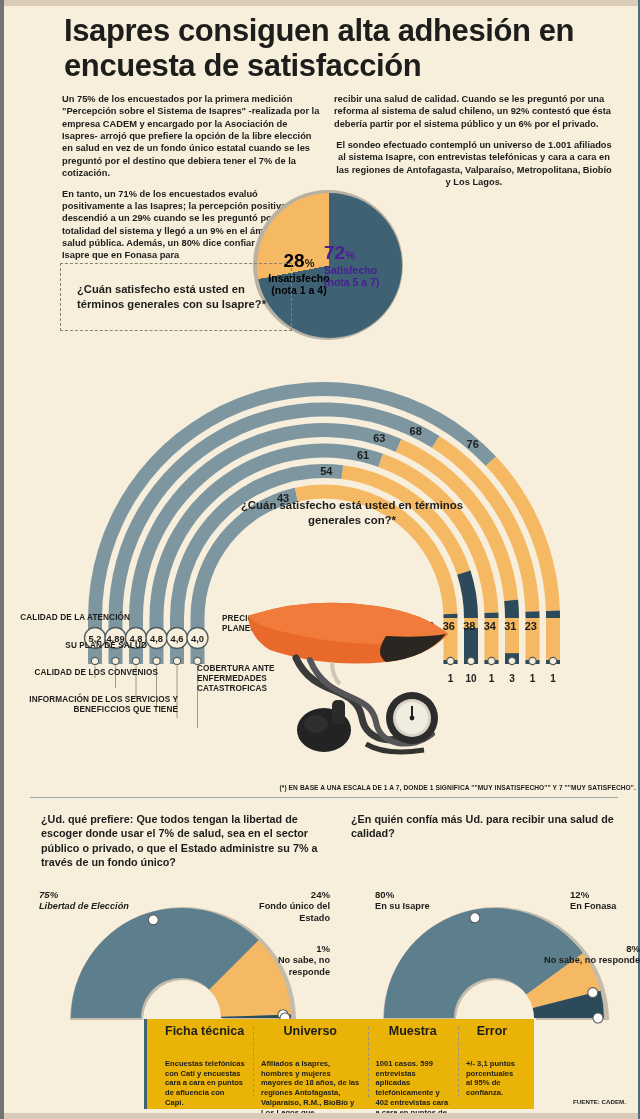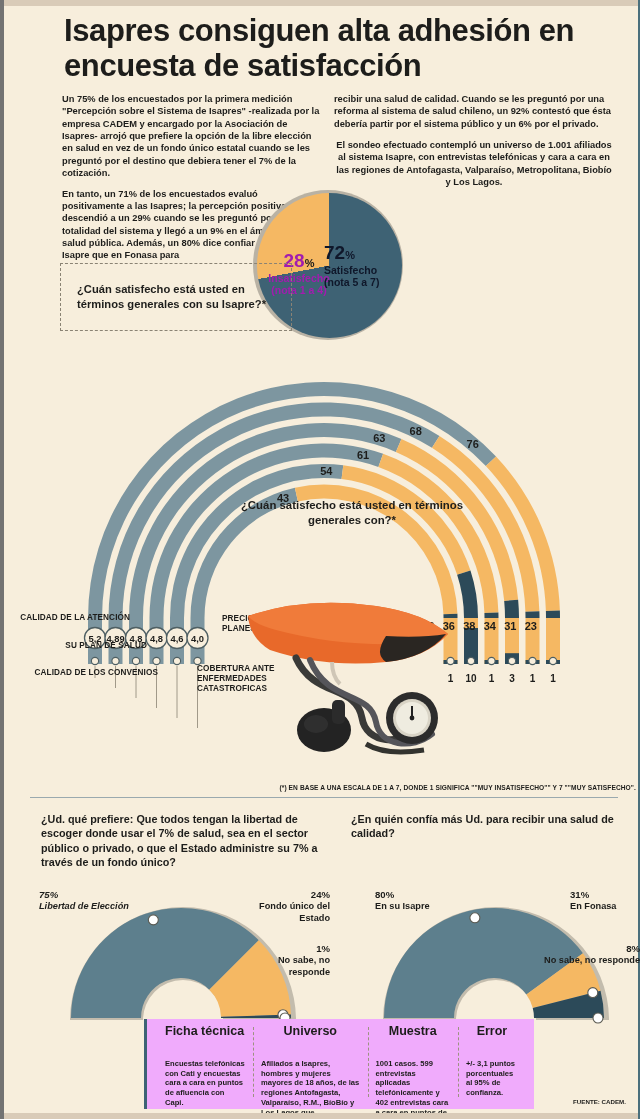--- a/index.html
+++ b/index.html
@@ -49,22 +49,22 @@
     background: conic-gradient(from 0deg,
        #3e6274 0deg 259.2deg,
        #f5b863 259.2deg 360deg);
   }
   .pie-lbl { position:absolute; font-weight:bold; }
   .pie-28 { left:258px; top:250px; width:74px; text-align:center; }
   .pie-72 { left:320px; top:242px; width:80px; text-align:left; }
   .pie-big { font-size:19px; font-weight:bold; display:inline; }
   .pie-pct { font-size:11px; font-weight:bold; }
   .pie-sub { font-size:10.5px; font-weight:600; line-height:1.18; }
-  .pie-28 .pie-sub, .pie-28 .pie-big { color:#a21caf; }
-  .pie-72 .pie-sub, .pie-72 .pie-big, .pie-72 .pie-pct { color:#0f172a; }
+  .pie-28 .pie-sub, .pie-28 .pie-big { color:#000000; }
+  .pie-72 .pie-sub, .pie-72 .pie-big, .pie-72 .pie-pct { color:#4c1d95; }
 
   
   .qbox {
     position:absolute; left:56px; top:263px; width:232px; height:68px;
     border:1.4px dashed #8a8374;
     display:flex; align-items:center;
   }
   .qbox span{ font-size:11.2px; line-height:1.3; padding-left:16px; font-weight:600; }
 
   
@@ -119,21 +119,21 @@
   .donut-l { position:absolute; left:32px; top:900px; width:290px; height:125px; }
   .donut-r { position:absolute; left:345px; top:900px; width:290px; height:125px; }
 
   .dl { position:absolute; font-size:9.2px; line-height:1.24; font-weight:600; }
   .dl b { font-size:9.6px; font-weight:bold; }
   .dl.r { text-align:right; }
 
   
   .ficha {
     position:absolute; left:140px; top:1019px; width:390px; height:90px;
-    background:#f0abfc; border-left:3px solid #3e6274;
+    background:#eab308; border-left:3px solid #3e6274;
     padding:6px 8px 4px 10px;
     display:flex; gap:0;
   }
   .fcol { padding:0 8px; position:relative; }
   .fcol + .fcol::before{
     content:""; position:absolute; left:0; top:2px; bottom:8px; width:0;
     border-left:1px dashed #9c937f;
   }
   .fcol.c1 { width:102px; }
   .fcol.c2 { width:122px; }
@@ -317,20 +317,21 @@
       <circle cx="176" cy="160" r="2.4" fill="#222"></circle>
       <path d="M130 186 Q150 198 188 192" stroke="#33332f" stroke-width="5" fill="none"></path>
     </svg>
 
     <div class="arc-q">¿Cuán satisfecho está usted en términos generales con?*</div>
   </div>
 
   <div class="cat r" style="left:6px; top:613px; width:120px;">CALIDAD DE LA ATENCIÓN</div>
   <div class="cat r" style="left:33px; top:641px; width:110px;">SU PLAN DE SALUD</div>
   <div class="cat r" style="left:26px; top:668px; width:128px;">CALIDAD DE LOS CONVENIOS</div>
+  <div class="cat r" style="left:6px; top:695px; width:168px;">INFORMACIÓN DE LOS SERVICIOS Y BENEFICCIOS QUE TIENE</div>
   <div class="cat l" style="left:193px; top:664px; width:110px;">COBERTURA ANTE ENFERMEDADES CATASTROFICAS</div>
   <div class="cat l" style="left:218px; top:614px; width:100px;">PRECIO DE LOS PLANES</div>
 
 
   <div class="footnote">(*) EN BASE A UNA ESCALA DE 1 A 7, DONDE 1 SIGNIFICA ""MUY INSATISFECHO"" Y 7 ""MUY SATISFECHO".</div>
   <div class="hr1"></div>
 
   <div class="bq bq-l">¿Ud. qué prefiere: Que todos tengan la libertad de escoger donde usar el 7% de salud, sea en el sector público o privado, o que el Estado administre su 7% a través de un fondo único?</div>
   <svg class="donut-l" viewBox="0 0 290 125">
     <g id="donutL">
@@ -366,21 +367,21 @@
         <circle cx="125.887105912256" cy="17.806700425673768" r="5" fill="#ffffff" stroke="#5a5a52" stroke-width="1.1"></circle>
         <circle cx="243.79548243512036" cy="92.63363150918475" r="5" fill="#ffffff" stroke="#5a5a52" stroke-width="1.1"></circle>
         <circle cx="249" cy="117.99999999999997" r="5" fill="#ffffff" stroke="#5a5a52" stroke-width="1.1"></circle>
       </g>
   </svg>
   <div class="dl" style="left:371px; top:889px; width:90px;">
     <b>80%</b>
     <div>En su Isapre</div>
   </div>
   <div class="dl" style="left:566px; top:889px; width:74px;">
-    <b>31%</b>
+    <b>12%</b>
     <div>En Fonasa</div>
   </div>
   <div class="dl r" style="left:540px; top:943px; width:96px;">
     <b>8%</b>
     <div>No sabe, no responde</div>
   </div>
 
   <div class="ficha">
     <div class="fcol c1">
       <div class="fh">Ficha técnica</div>

